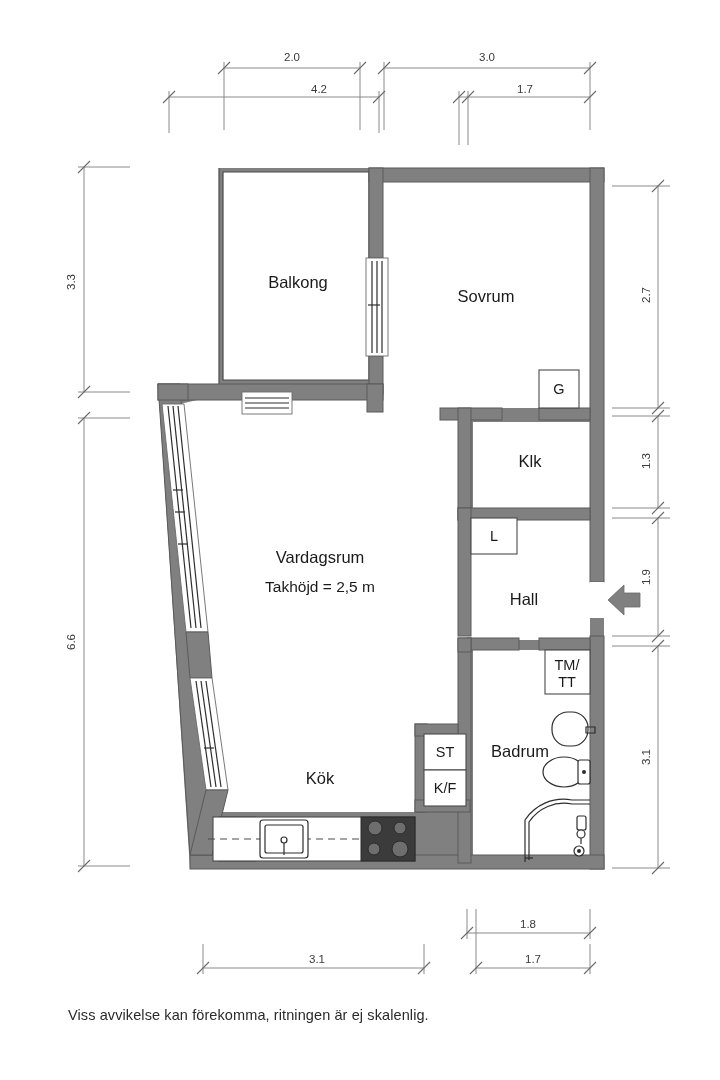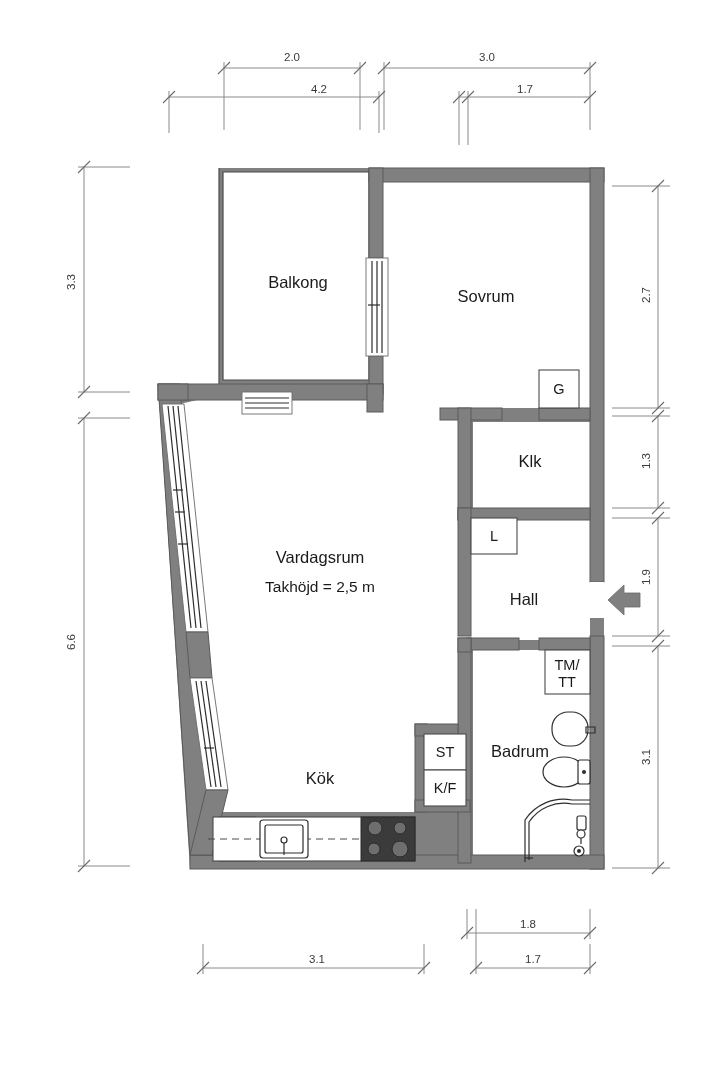--- a/index.html
+++ b/index.html
@@ -447,14 +447,15 @@
       <text class="room-label" x="518" y="463">Klk</text>
       <text class="room-label" x="512" y="601">Hall</text>
       <text class="room-label" x="308" y="559">Vardagsrum</text>
       <text class="room-label sub" x="308" y="588">Takhöjd = 2,5 m</text>
       <text class="room-label" x="308" y="780">Kök</text>
       <text class="room-label" x="508" y="753">Badrum</text>
     </g>
 
   </svg>
 
+  <div class="caption">Viss avvikelse kan förekomma, ritningen är ej skalenlig.</div>
 
 </div>
 
 </body></html>

